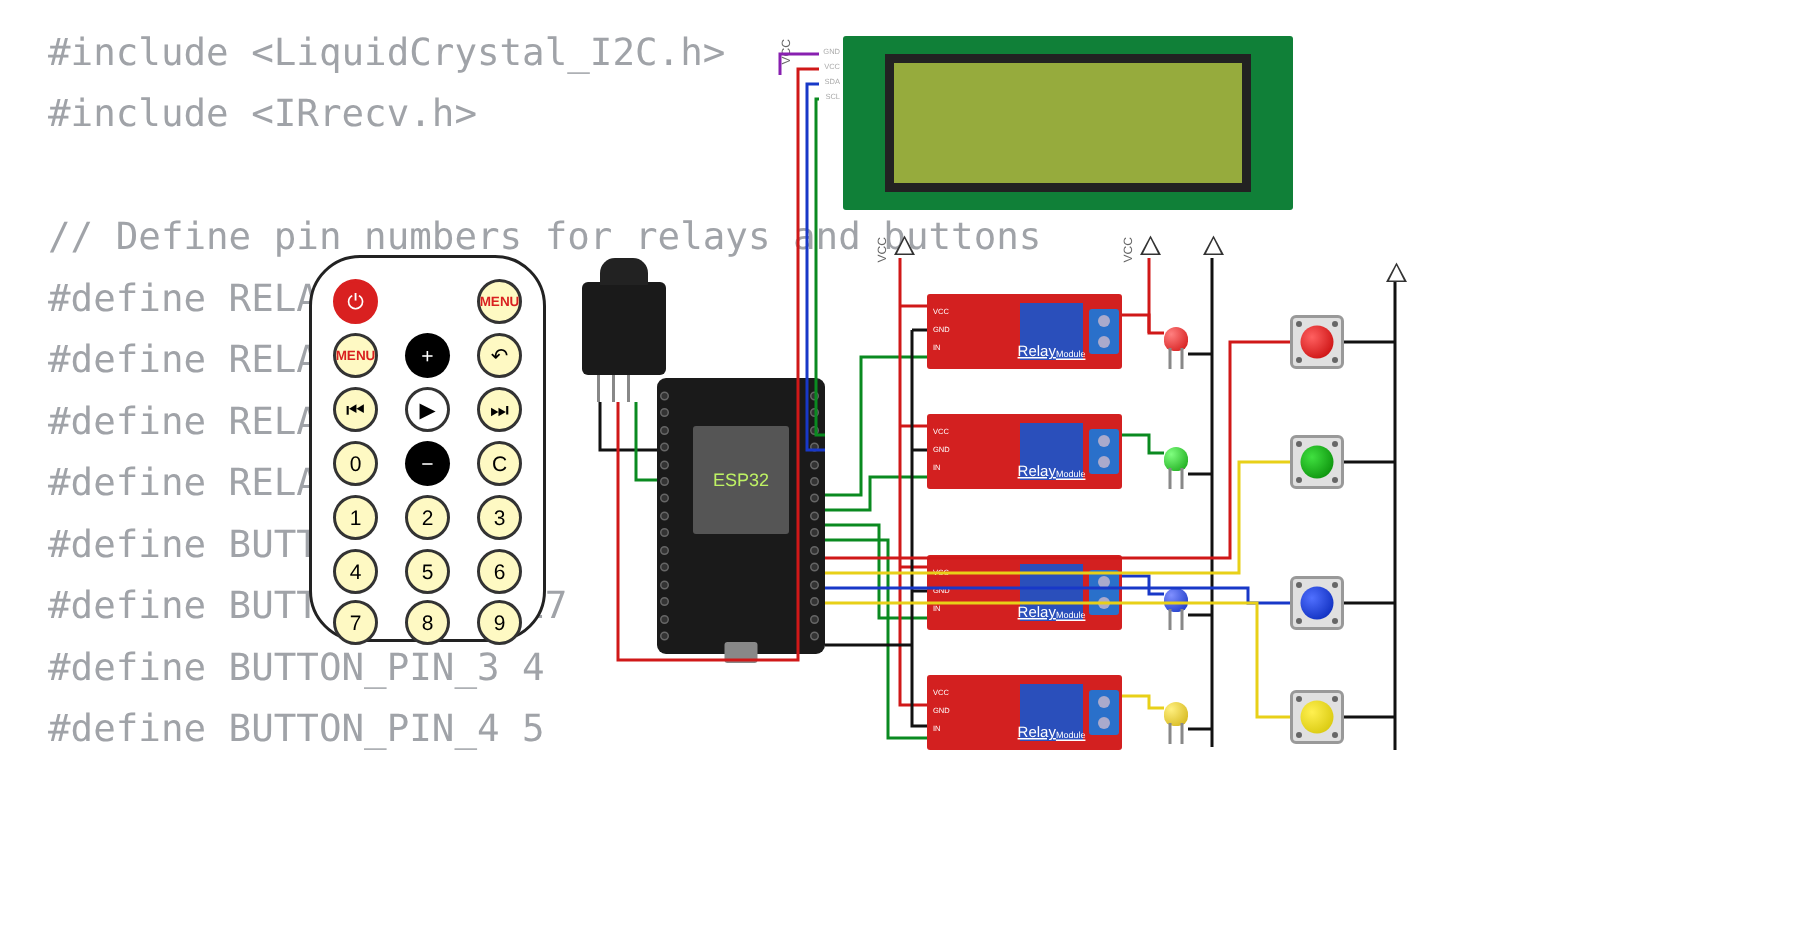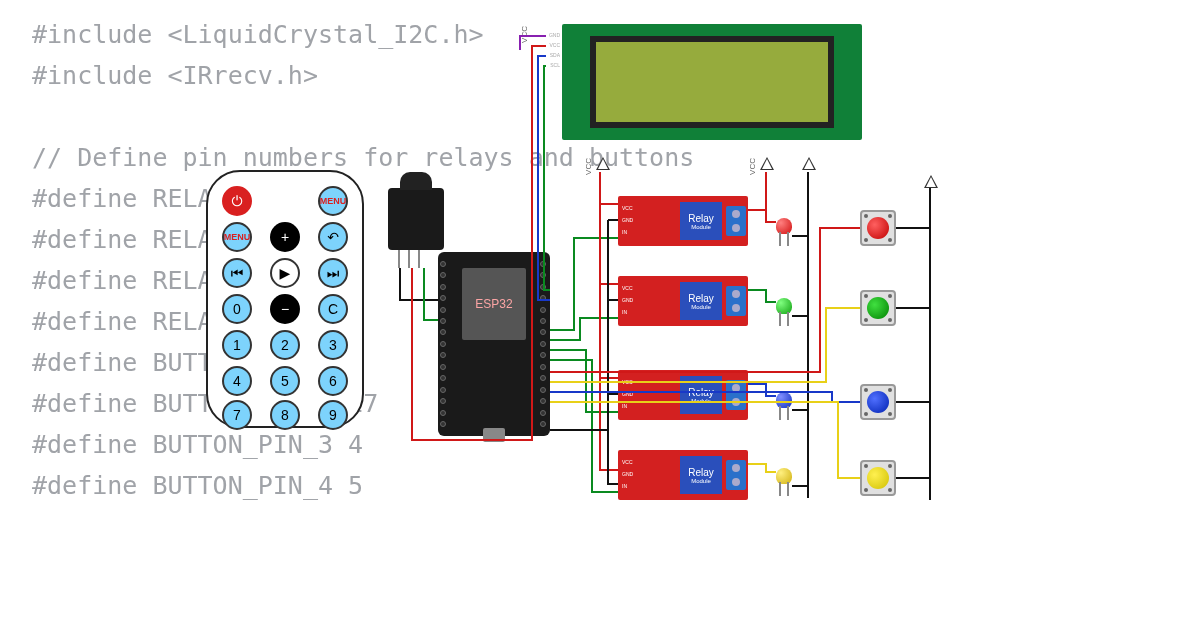--- a/index.html
+++ b/index.html
@@ -55,21 +55,21 @@
   border: 2px solid #222;
   border-radius: 34px;
   z-index: 10;
 }
 .remote-row {
   position: absolute; left: 0; width: 100%;
   display: flex; justify-content: center; gap: 18px;
 }
 .rbtn {
   width: 30px; height: 30px; border-radius: 50%;
-  border: 2px solid #333; background: #7dd3fc;
+  border: 2px solid #333; background: #fef9c3;
   display: flex; align-items: center; justify-content: center;
   font-size: 14px; font-weight: 500;
 }
 .rbtn.power { background: #d92020; color: #fff; border-color: #d92020; }
 .rbtn.red-txt { color: #d92020; font-size: 9px; font-weight: bold; }
 .rbtn.black { background: #000; color: #fff; border: none; }
 .rbtn.play { background: #fff; }
 
 
 .ir-module {
@@ -84,25 +84,25 @@
 .ir-pins { position: absolute; bottom: -18px; left: 10px; display:flex; gap:8px; }
 .ir-pin { width:2px; height:18px; background:#888; }
 
 
 .esp32 {
   position: absolute; left: 438px; top: 252px;
   width: 112px; height: 184px;
   background: #1a1a1a; border-radius: 6px;
 }
 .esp32-shield {
-  position: absolute; left: 24px; top: 16px;
+  position: absolute; left: 24px; top: 32px;
   width: 64px; height: 72px;
   background: #555; border-radius: 2px;
   display:flex; align-items:center; justify-content:center;
-  color:#fca5a5; font-size:12px; font-weight:500;
+  color:#bef264; font-size:12px; font-weight:500;
 }
 .esp32-pinrow {
   position: absolute; top: 6px; width: 8px; bottom: 6px;
   display: flex; flex-direction: column; justify-content: space-around;
 }
 .esp32-pinrow.left { left: 2px; }
 .esp32-pinrow.right { right: 2px; }
 .ehole { width:6px; height:6px; border-radius:50%; background:#333; border:1px solid #666; }
 .esp-usb {
   position:absolute; bottom:-6px; left:50%; transform:translateX(-50%);
@@ -111,22 +111,22 @@
 
 
 .relay {
   position: absolute;
   width: 130px; height: 50px;
   background: #d32020; border-radius: 2px;
 }
 .relay-cube {
   position: absolute; right: 26px; top: 6px;
   width: 42px; height: 38px; background: #2a4fbb;
-  color:#fff; font-size:10px; display:flex; flex-direction:column;
-  align-items:center; justify-content:center;
+  color:#fff; font-size:10px; display:flex; 
+  align-items:flex-end; justify-content:center;text-decoration:underline;
 }
 .relay-cube .sub { font-size:6px; }
 .relay-pins-left {
   position:absolute; left:4px; top:6px;
   font-size:5px; color:#fff; line-height:12px;
 }
 .relay-term {
   position:absolute; right:2px; top:10px;
   width:20px; height:30px; background:#2a70ca; border-radius:2px;
 }

